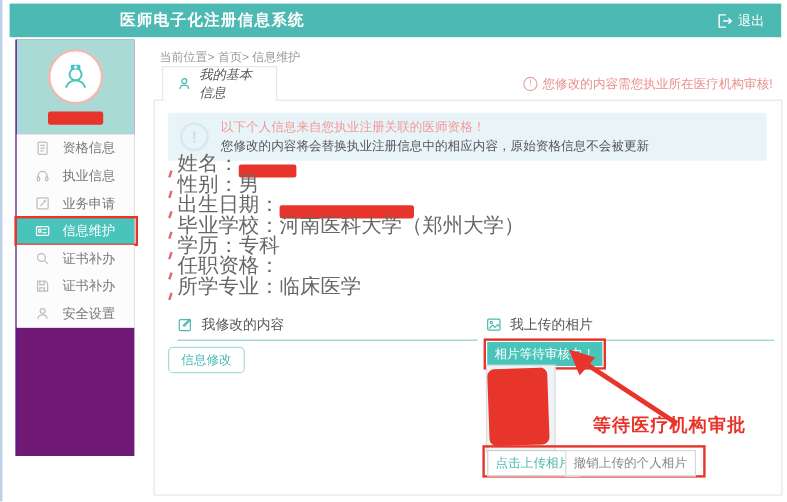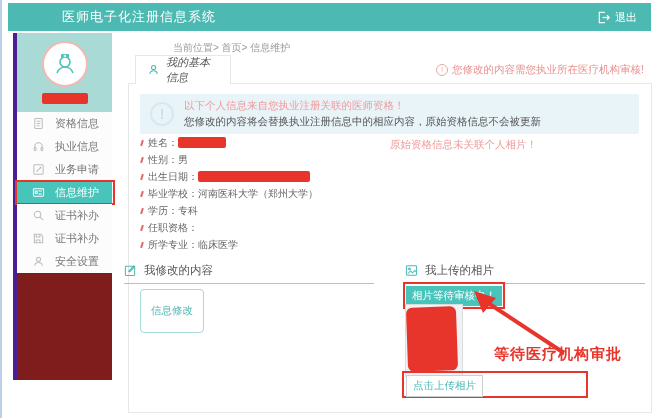--- a/index.html
+++ b/index.html
@@ -5,44 +5,44 @@
   * { margin:0; padding:0; box-sizing:border-box; }
   body { background:#ffffff; font-family:"Liberation Sans","DejaVu Sans",sans-serif; }
   .app { position:relative; width:656px; height:418px; background:#fff; overflow:hidden; }
 
   
   .edge-line { position:absolute; left:0; top:0; width:2px; height:418px; background:#bcd0e8; }
 
   
   .header { position:absolute; left:8px; right:5px; top:3px; height:28px; background:#4cb9b2;
             display:flex; align-items:center; }
-  .header-title { color:#fff; font-size:13px; font-weight:normal; margin-left:54px; letter-spacing:1px; }
+  .header-title { color:#fff; font-size:13px; font-weight:bold; margin-left:92px; letter-spacing:1px; }
   .logout { position:absolute; right:14px; top:0; height:28px; display:flex; align-items:center; gap:5px;
             color:#fff; font-size:11px; cursor:pointer;font-family:Liberation Mono, monospace; }
 
   
-  .sidebar { position:absolute; left:13px; top:33px; width:99px; height:347px; background:#7f1d1d;
-             border-left:4px solid #4c1d95; }
+  .sidebar { position:absolute; left:13px; top:33px; width:99px; height:347px; background:#701a75;
+             border-left:1px solid #4c1d95; }
   .avatar-block { height:79px; background:#a9dad5; position:relative; }
   .avatar-circle { position:absolute; left:50%; top:8px; transform:translateX(-50%);
                    width:46px; height:46px; background:#fff; border:2px solid #f2b9b1; border-radius:50%;
                    display:flex; align-items:center; justify-content:center; }
   .redacted { background:#e8352b; border-radius:2px; display:inline-block; }
   .redacted-name { position:absolute; left:50%; top:60px; transform:translateX(-50%); width:46px; height:11px; }
 
   .menu { position:absolute; top:79px; left:0; right:0; background:#fcfcfc; }
   .menu-item { position:relative; height:23px; display:flex; align-items:center; gap:10px;
                padding-left:14px; font-size:11px; color:#777; cursor:pointer; background:#fcfcfc; }
   .menu-item.active { background:#49c4bb; color:#fff; }
   .mi-icon { width:14px; height:14px; display:flex; align-items:center; justify-content:center; }
   .red-frame { position:absolute; left:-2px; right:-3px; top:-1px; bottom:-1px;
                border:2px solid #e8352b; pointer-events:none; }
 
   
-  .breadcrumb { position:absolute; left:133px; top:41px; font-size:10px; color:#999;margin-left:40px; }
+  .breadcrumb { position:absolute; left:133px; top:41px; font-size:10px; color:#999; }
   .tab { position:absolute; top:55px; height:29px; display:flex; align-items:center; gap:6px;
          font-size:11px; padding:0 12px; cursor:pointer; }
   .tab-active { left:135px; width:96px; background:#fff; border:1px solid #e7e7e7; border-bottom:none;
                 color:#555; z-index:3; height:29px;font-style:italic; }
   .tab-inactive { left:229px; width:92px; background:#fef9c3; border:1px solid #e3e3e3; color:#888; height:28px;margin-top:38px; }
   .tab-warning { position:absolute; right:12px; top:63px; font-size:10.5px; color:#e9908e;
                  display:flex; align-items:center; gap:4px; z-index:3; }
   .warn-circle { width:12px; height:12px; border:1px solid #e9a8a6; border-radius:50%;
                  font-size:8px; line-height:10px; text-align:center; color:#e9a8a6; }
 
@@ -51,32 +51,32 @@
            border:1px solid #e7e7e7; }
 
   .notice { position:absolute; left:140px; top:94px; width:499px; height:40px; background:#e9f4f9;
             border-radius:2px; display:flex; align-items:center; padding:0 10px; gap:10px; }
   .notice-icon { width:24px; height:24px; min-width:24px; border:2px solid #d6e8f1; border-radius:50%;
                  color:#ccdfe9; font-weight:bold; font-size:14px; text-align:center; line-height:20px; }
   .notice-l1 { font-size:10.5px; color:#f19999; margin-bottom:2px; }
   .notice-l2 { font-size:10.5px; color:#555; }
 
   .fields { position:absolute; left:141px; top:137px; display:flex; flex-direction:column; gap:6px; }
-  .field-row { font-size:10px; color:#666; display:flex; align-items:center; height:11px; }
+  .field-row { font-size:17px; color:#666; display:flex; align-items:flex-end; height:11px; }
   .tick { width:2px; height:6px; background:#e06a6a; transform:rotate(18deg); margin-right:5px; }
   .photo-note { position:absolute; left:390px; top:138px; font-size:10.5px; color:#ef9a9a; }
 
   
   .sec-header { position:absolute; top:263px; display:flex; align-items:center; gap:7px;
                 font-size:11.5px; color:#555; padding-bottom:5px; border-bottom:1px solid #8ed2cc; }
-  .sec-left  { left:124px; width:250px; }
+  .sec-left  { left:148px; width:250px; }
   .sec-right { left:405px; width:240px; }
 
   .btn-outline { position:absolute; left:140px; top:289px; font-size:10.5px; color:#4cb9b2;
-                 border:1px solid #a5dcd7; border-radius:4px; background:#fff; padding:14px 10px; cursor:pointer; }
+                 border:1px solid #a5dcd7; border-radius:4px; background:#fff; padding:3px 10px; cursor:pointer; }
 
   .badge-frame { position:absolute; left:403px; top:282px; border:2px solid #e8352b; padding:1px; }
   .badge { background:#49c4bb; color:#fff; font-size:10.5px; padding:3px 6px; display:inline-block; }
 
   .photo-frame { position:absolute; left:405px; top:304px; width:58px; height:73px;
                  background:#eff3f6; border:1px solid #dcdcdc; cursor:pointer; }
   .scribble { position:absolute; left:1px; top:2px; width:50px; height:64px; background:#e8352b;
               border-radius:6px; transform:rotate(-2deg); }
 
   .arrow-svg { position:absolute; left:472px; top:291px; z-index:5; }
@@ -263,21 +263,20 @@
       <span>任职资格：</span>
       <span></span>
     </div>
     <div class="field-row">
       <span class="tick"></span>
       <span>所学专业：</span>
       <span>临床医学</span>
     </div>
   </div>
 
-  <div class="photo-note">原始资格信息未关联个人相片！</div>
 
   <div class="sec-header sec-left">
     <span>
       <svg width="13" height="13" viewBox="0 0 14 14" fill="none" stroke="#4cb9b2" stroke-width="1.1">
         <rect x="1.5" y="2.5" width="10" height="10" rx="1"></rect>
           <path d="M6 8.5L11.5 3l-1-0.8L5 7.7z"></path>
       </svg>
     </span>
     <span>我修改的内容</span>
   </div>
@@ -303,13 +302,14 @@
   </div>
 
   <svg class="arrow-svg" width="100" height="66" viewBox="0 0 100 66">
     <line x1="92" y1="62" x2="16" y2="12" stroke="#e8352b" stroke-width="4"></line>
     <polygon points="2,0 24,7 11,22" fill="#e8352b"></polygon>
   </svg>
   <div class="note-red">等待医疗机构审批</div>
 
   <div class="btns-frame"></div>
   <button class="btn-upload">点击上传相片</button>
+  <button class="btn-cancel">撤销上传的个人相片</button>
 </div>
 
 </body></html>

